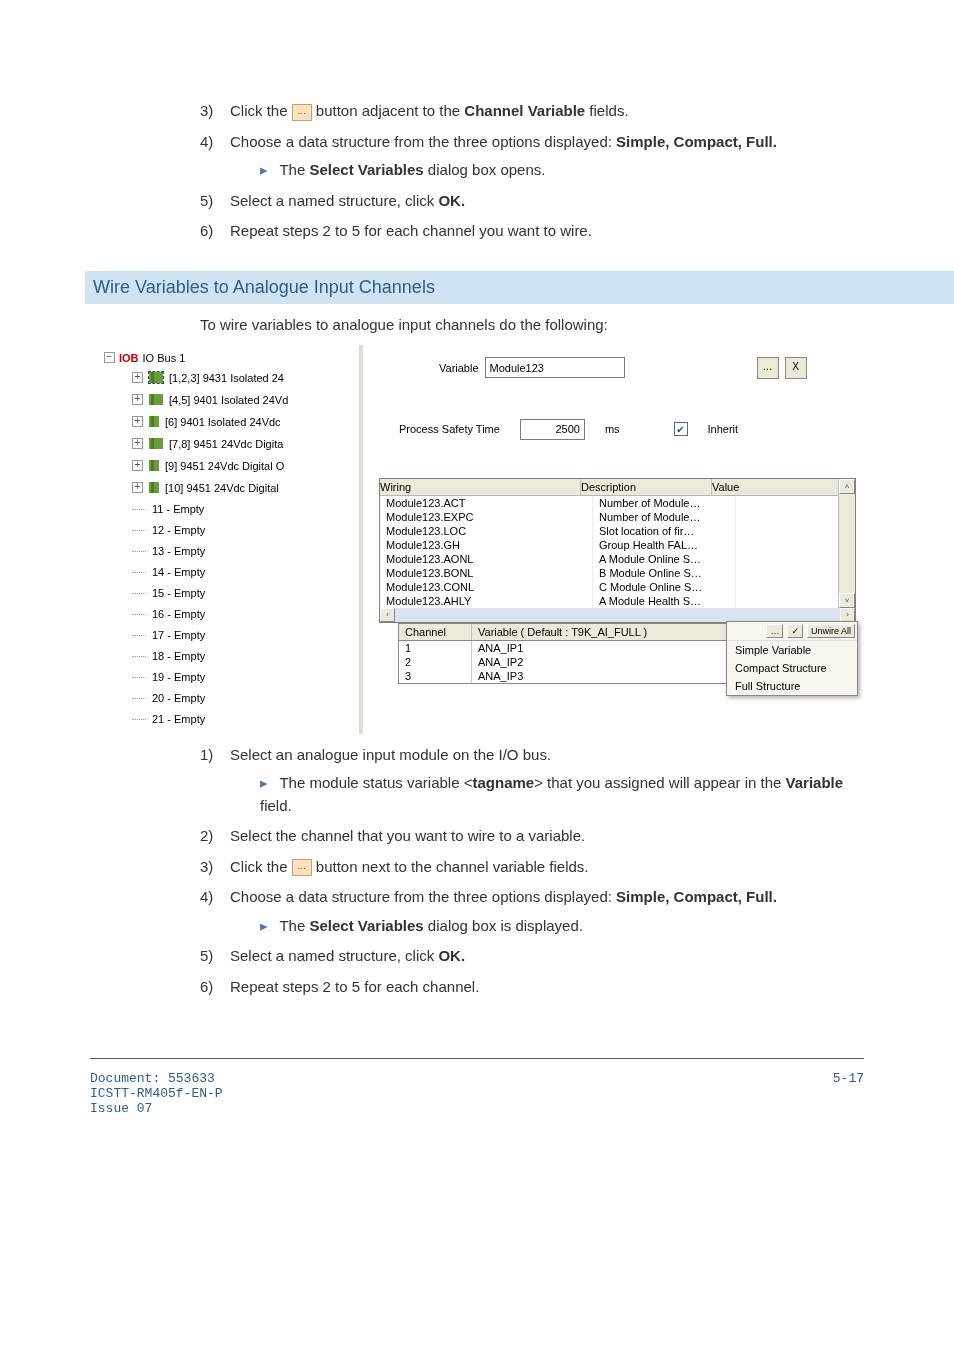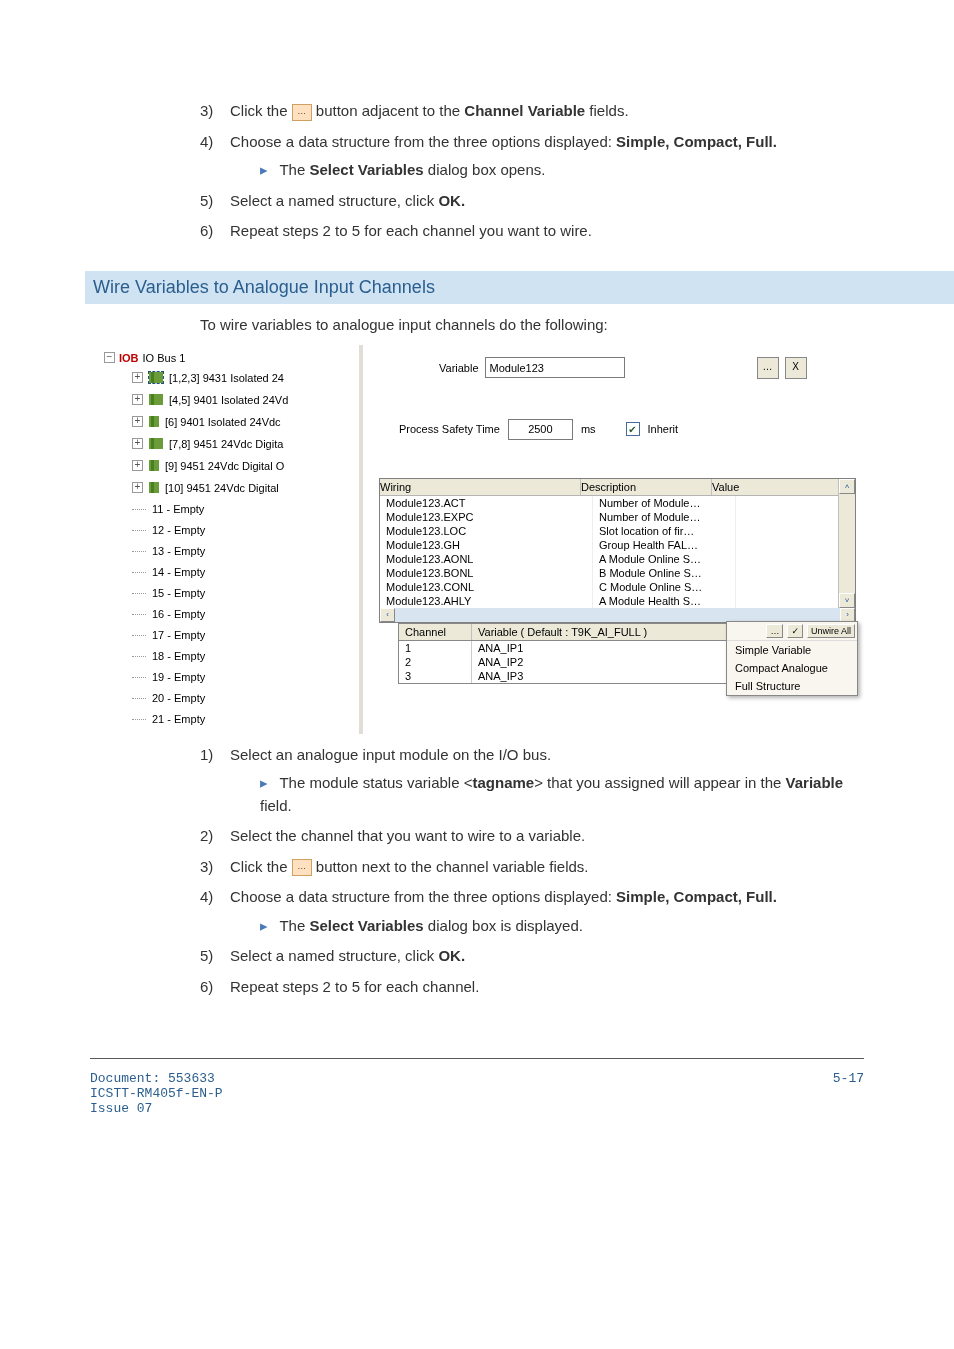--- a/index.html
+++ b/index.html
@@ -167,21 +167,21 @@
     height: 20px;
     border: 1px solid #888;
     background: #ece9d8;
     text-align: center;
     line-height: 18px;
     font-size: 10px;
   }
   .pst-row {
     display: flex;
     align-items: center;
-    gap: 8px;
+    gap: 20px;
     margin-bottom: 38px;
     margin-left: 20px;
   }
   .checkbox {
     width: 12px;
     height: 12px;
     border: 1px solid #4a6a9a;
     background: #fff;
     display: inline-flex;
     align-items: center;
@@ -366,21 +366,21 @@
         <div class="textbox" style="width:130px">
             <span>Module123</span>
           </div>
         <span style="width:120px"></span>
         <div class="sqbtn">…</div>
         <div class="sqbtn">X</div>
       </div>
 
       <div class="pst-row">
         <span>Process Safety Time</span>
-        <div class="textbox" style="width:55px;justify-content:center">
+        <div class="textbox" style="width:55px;justify-content:flex-end">
             <span>2500</span>
           </div>
         <span>ms</span>
         <span style="width:14px"></span>
         <span class="checkbox">✔</span>
         <span>Inherit</span>
       </div>
 
       <div class="wiring-grid">
         <div class="wg-head">
@@ -461,21 +461,21 @@
             </div>
           </div>
 
         <div class="popup">
           <div class="btnrow">
             <div class="pbtn">…</div>
             <div class="pbtn">✓</div>
             <div class="pbtn">Unwire All</div>
           </div>
           <div class="pitem">Simple Variable</div>
-          <div class="pitem">Compact Analogue</div>
+          <div class="pitem">Compact Structure</div>
           <div class="pitem">Full Structure</div>
         </div>
       </div>
 
     </div>
   </div>
 
   <ol class="steps">
     <li>
       <span class="num">1)</span>

